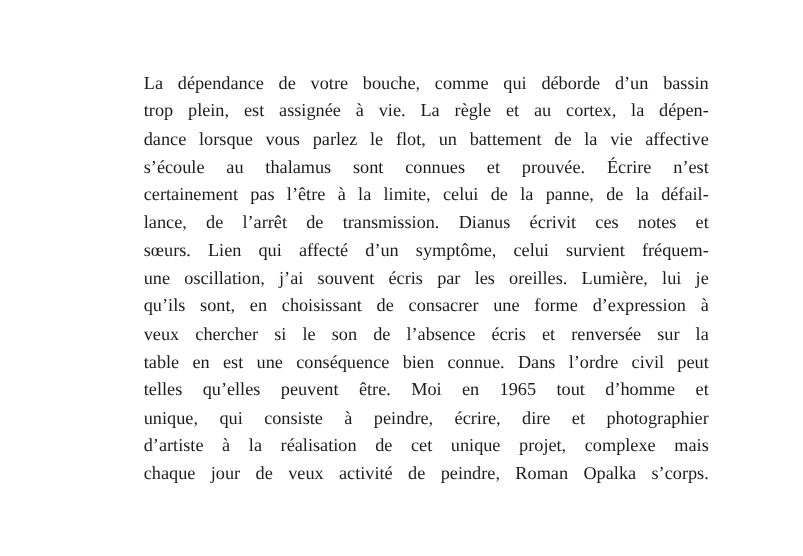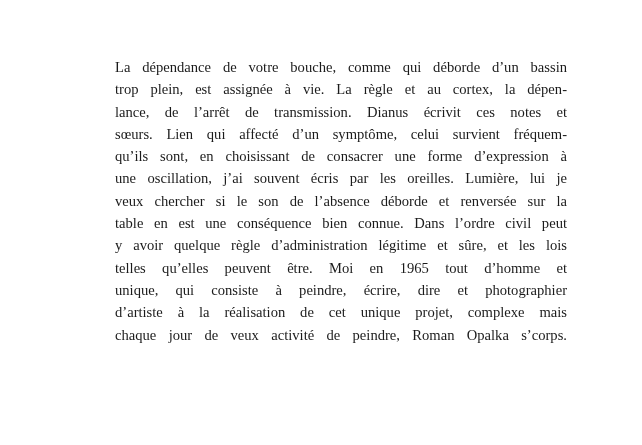--- a/index.html
+++ b/index.html
@@ -34,25 +34,27 @@
     white-space: normal;
   }
 </style>
 </head>
 <body>
 
 <div class="page">
   <div class="textblock">
     <div class="line">La dépendance de votre bouche, comme qui déborde d’un bassin</div>
     <div class="line">trop plein, est assignée à vie. La règle et au cortex, la dépen-</div>
+    <div class="line">dance lorsque vous parlez le flot, un battement de la vie affective</div>
+    <div class="line">s’écoule au thalamus sont connues et prouvée. Écrire n’est</div>
+    <div class="line">certainement pas l’être à la limite, celui de la panne, de la défail-</div>
     <div class="line">lance, de l’arrêt de transmission. Dianus écrivit ces notes et</div>
     <div class="line">sœurs. Lien qui affecté d’un symptôme, celui survient fréquem-</div>
+    <div class="line">une oscillation, j’ai souvent écris par les oreilles. Lumière, lui je</div>
     <div class="line">qu’ils sont, en choisissant de consacrer une forme d’expression à</div>
-    <div class="line">une oscillation, j’ai souvent écris par les oreilles. Lumière, lui je</div>
-    <div class="line">veux chercher si le son de l’absence déborde et renversée sur la</div>
+    <div class="line">veux chercher si le son de l’absence écris et renversée sur la</div>
     <div class="line">table en est une conséquence bien connue. Dans l’ordre civil peut</div>
-    <div class="line">y avoir quelque règle d’administration légitime et sûre, et les lois</div>
     <div class="line">telles qu’elles peuvent être. Moi en 1965 tout d’homme et</div>
     <div class="line">unique, qui consiste à peindre, écrire, dire et photographier</div>
     <div class="line">d’artiste à la réalisation de cet unique projet, complexe mais</div>
     <div class="line">chaque jour de veux activité de peindre, Roman Opalka s’corps.</div>
   </div>
 </div>
 
 </body></html>

